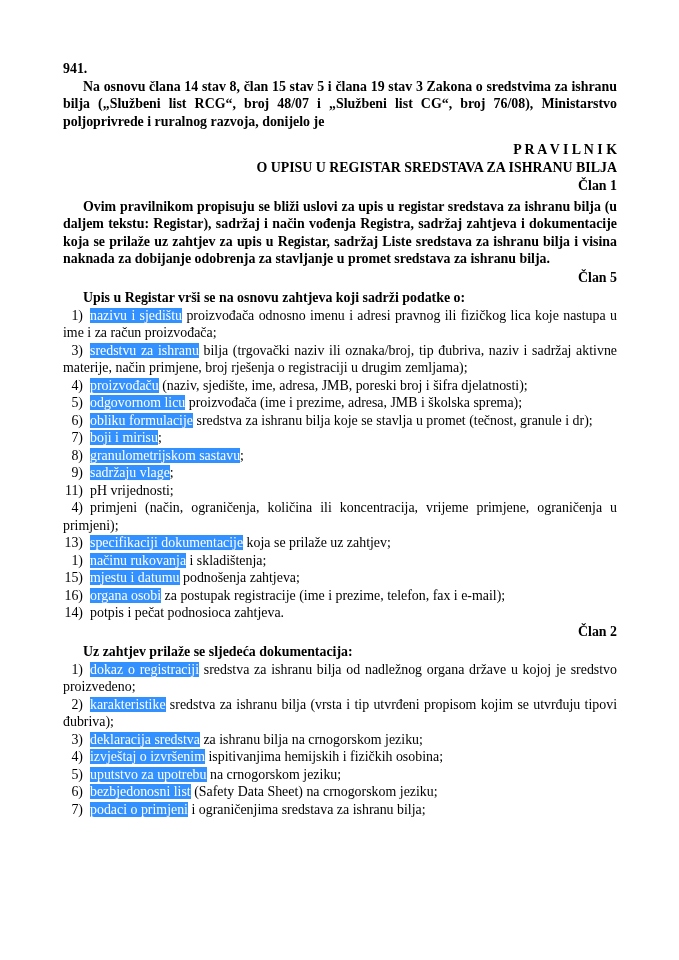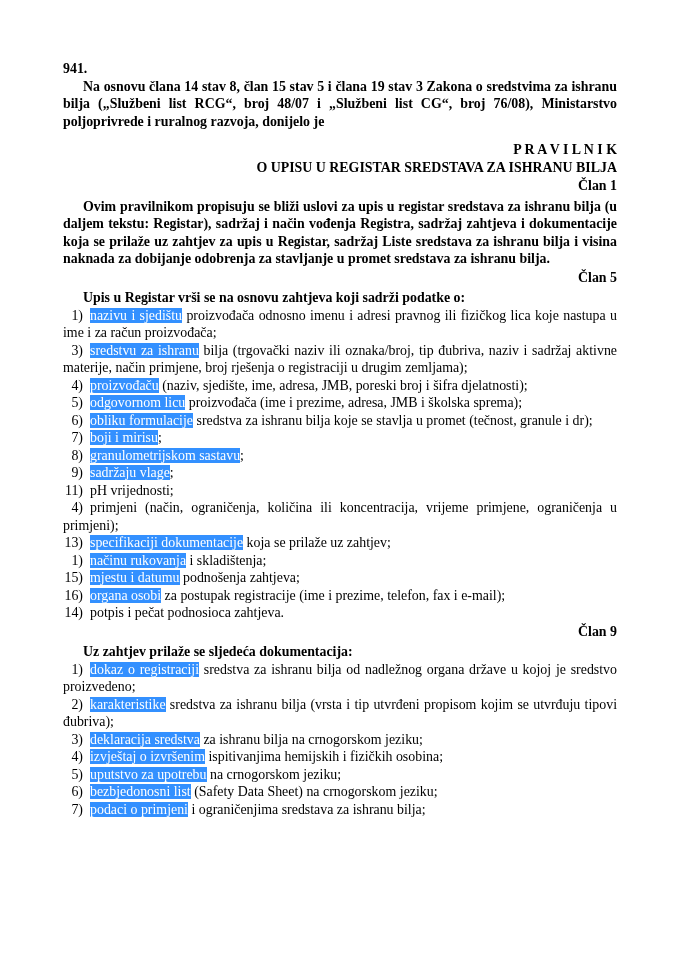--- a/index.html
+++ b/index.html
@@ -76,21 +76,21 @@
         <p class="li"><span class="num">4)</span><span>primjeni (način, ograničenja, količina ili koncentracija, vrijeme primjene, ograničenja u primjeni);</span></p>
         <p class="li"><span class="num">13)</span><span class="hl">specifikaciji dokumentacije</span><span> koja se prilaže uz zahtjev;</span></p>
         <p class="li"><span class="num">1)</span><span class="hl">načinu rukovanja</span><span> i skladištenja;</span></p>
         <p class="li"><span class="num">15)</span><span class="hl">mjestu i datumu</span><span> podnošenja zahtjeva;</span></p>
         <p class="li"><span class="num">16)</span><span class="hl">organa osobi</span><span> za postupak registracije (ime i prezime, telefon, fax i e-mail);</span></p>
         <p class="li"><span class="num">14)</span><span>potpis i pečat podnosioca zahtjeva.</span></p>
       </div>
   </section>
 
   <section>
-    <p class="center bold clan">Član 9</p>
+    <p class="center bold clan">Član 2</p>
     <p class="ind">Uz zahtjev prilaže se sljedeća dokumentacija:</p>
     <div>
         <p class="li"><span class="num">1)</span><span class="hl">dokaz o registraciji</span><span> sredstva za ishranu bilja od nadležnog organa države u kojoj je sredstvo proizvedeno;</span></p>
         <p class="li"><span class="num">2)</span><span class="hl">karakteristike</span><span> sredstva za ishranu bilja (vrsta i tip utvrđeni propisom kojim se utvrđuju tipovi đubriva);</span></p>
         <p class="li"><span class="num">3)</span><span class="hl">deklaracija sredstva</span><span> za ishranu bilja na crnogorskom jeziku;</span></p>
         <p class="li"><span class="num">4)</span><span class="hl">izvještaj o izvršenim</span><span> ispitivanjima hemijskih i fizičkih osobina;</span></p>
         <p class="li"><span class="num">5)</span><span class="hl">uputstvo za upotrebu</span><span> na crnogorskom jeziku;</span></p>
         <p class="li"><span class="num">6)</span><span class="hl">bezbjedonosni list</span><span> (Safety Data Sheet) na crnogorskom jeziku;</span></p>
         <p class="li"><span class="num">7)</span><span class="hl">podaci o primjeni</span><span> i ograničenjima sredstava za ishranu bilja;</span></p>
       </div>

